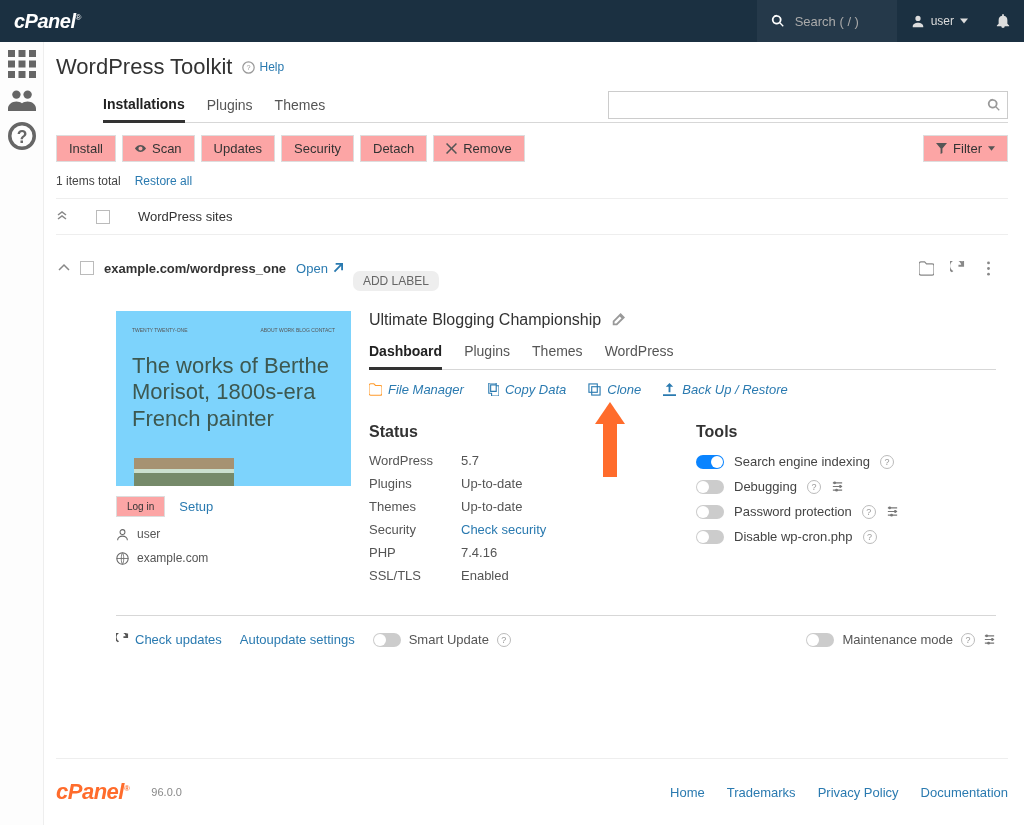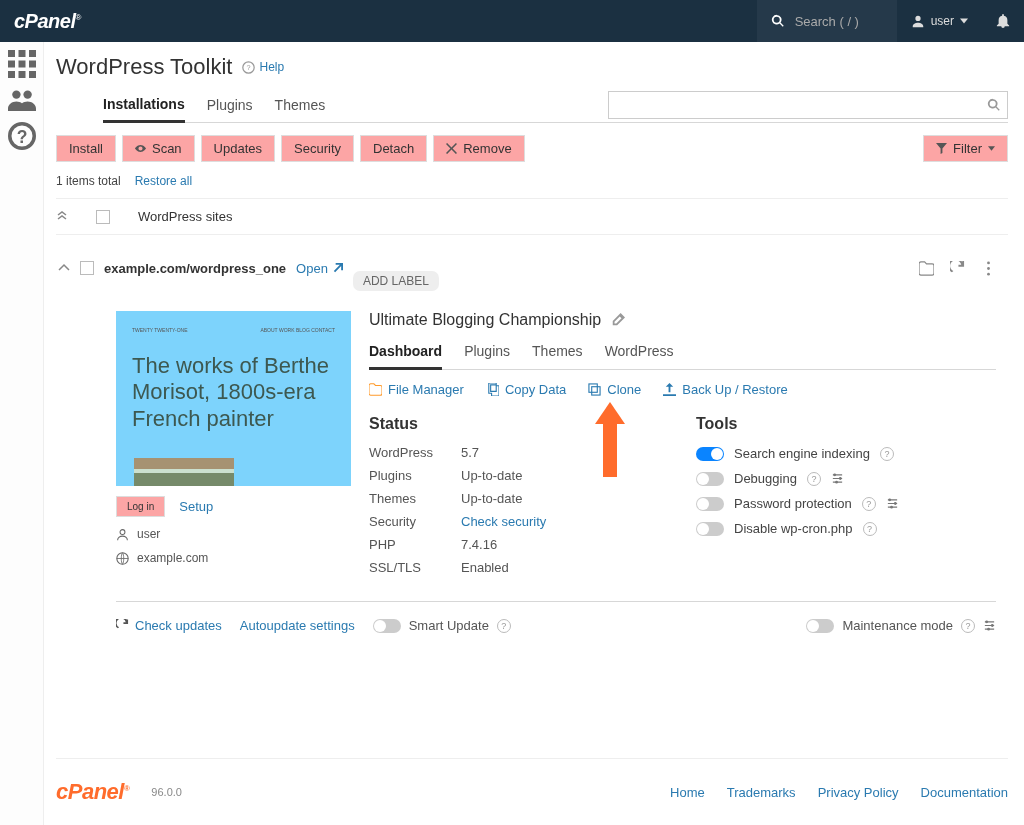--- a/index.html
+++ b/index.html
@@ -74,21 +74,21 @@
   .inforow{display:flex;align-items:center;gap:8px;margin-top:10px;color:#555;font-size:12px;}
   .inforow svg{width:13px;height:13px;fill:#666;}
   
   .detailcol{flex:1;}
   .detail-head{display:flex;align-items:center;gap:10px;margin-bottom:8px;}
   .detail-title{font-size:16px;color:#333;}
   .detail-head svg{width:14px;height:14px;fill:#999;cursor:pointer;}
   .subtabs{display:flex;gap:22px;border-bottom:1px solid var(--border);margin-bottom:12px;}
   .subtabs .stab{padding:6px 0 8px;font-size:14px;color:#555;cursor:pointer;}
   .subtabs .stab.active{color:#222;font-weight:600;border-bottom:3px solid #333;margin-bottom:-1px;}
-  .actionlinks{display:flex;gap:22px;margin-bottom:14px;position:relative;}
+  .actionlinks{display:flex;gap:22px;margin-bottom:22px;position:relative;font-style:italic;}
   .alink{display:flex;align-items:center;gap:6px;color:var(--link);font-size:13px;cursor:pointer;}
   .alink svg{width:13px;height:13px;fill:var(--link);}
   .alink.fm svg{fill:#ff9b2c;}
   
   .arrowup{position:absolute;left:226px;top:20px;width:30px;height:75px;pointer-events:none;}
   .arrowup .head{width:0;height:0;border-left:15px solid transparent;border-right:15px solid transparent;border-bottom:22px solid var(--orange);}
   .arrowup .stem{width:14px;height:53px;background:var(--orange);margin:0 auto;}
   
   .twocol{display:flex;gap:42px;}
   .colA{width:285px;}
@@ -99,21 +99,21 @@
   .kvrow .v.link{color:var(--link);cursor:pointer;}
   .toolrow{display:flex;align-items:center;gap:10px;padding:5px 0;font-size:13px;color:#444;}
   .toggle{width:28px;height:14px;border-radius:10px;background:#ccc;position:relative;cursor:pointer;}
   .toggle::after{content:"";position:absolute;width:12px;height:12px;border-radius:50%;background:#fff;top:1px;left:1px;transition:.2s;}
   .toggle.on{background:#0a84ff;}
   .toggle.on::after{left:15px;}
   .qicon{width:14px;height:14px;border:1px solid #bbb;border-radius:50%;color:#999;font-size:9px;display:flex;align-items:center;justify-content:center;cursor:pointer;}
   .sliders{width:13px;height:13px;cursor:pointer;}
   .sliders svg{width:13px;height:13px;fill:#777;}
   
-  .cardbottom{border-top:1px solid var(--border);margin:22px 12px 0 60px;padding:16px 0;display:flex;align-items:center;gap:18px;font-size:13px;}
+  .cardbottom{border-top:1px solid var(--border);margin:28px 12px 0 60px;padding:16px 0;display:flex;align-items:center;gap:18px;font-size:13px;}
   .cardbottom .lnk{color:var(--link);display:flex;align-items:center;gap:6px;cursor:pointer;}
   .cardbottom .muted{color:#555;display:flex;align-items:center;gap:8px;}
   .cardbottom-spacer{flex:1;}
   
   .footer{margin-top:auto;border-top:1px solid #eee;padding:20px 0;display:flex;align-items:center;gap:22px;}
   .footer .brand2{color:var(--orange);font-style:italic;font-weight:900;font-size:22px;letter-spacing:-0.5px;}
   .footer .brand2::after{content:"®";font-size:8px;vertical-align:super;font-style:normal;}
   .footer .ver{color:#888;font-size:11px;}
   .footer-spacer{flex:1;}
   .footer a{color:var(--link);font-size:13px;cursor:pointer;}

